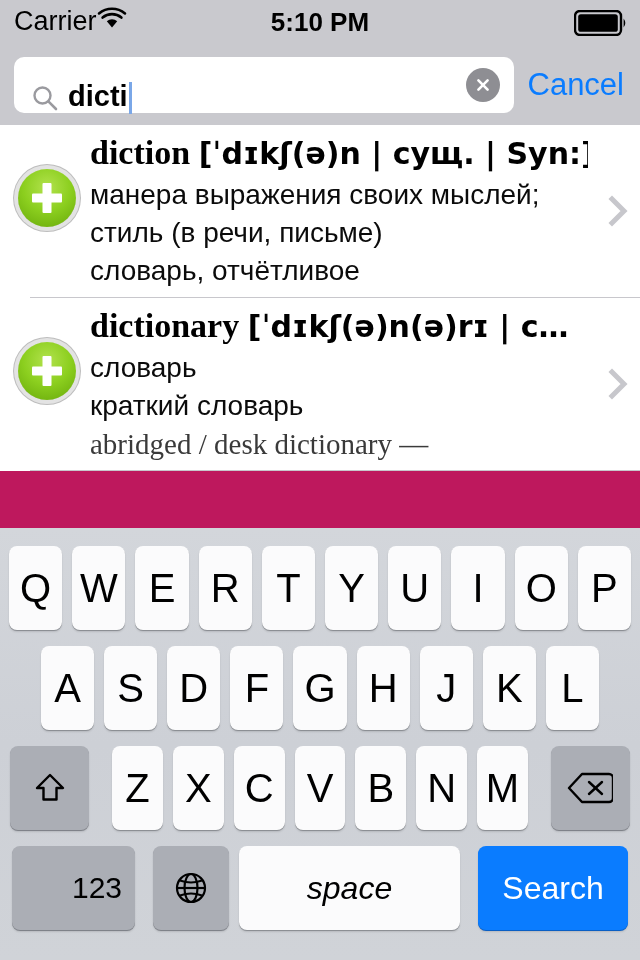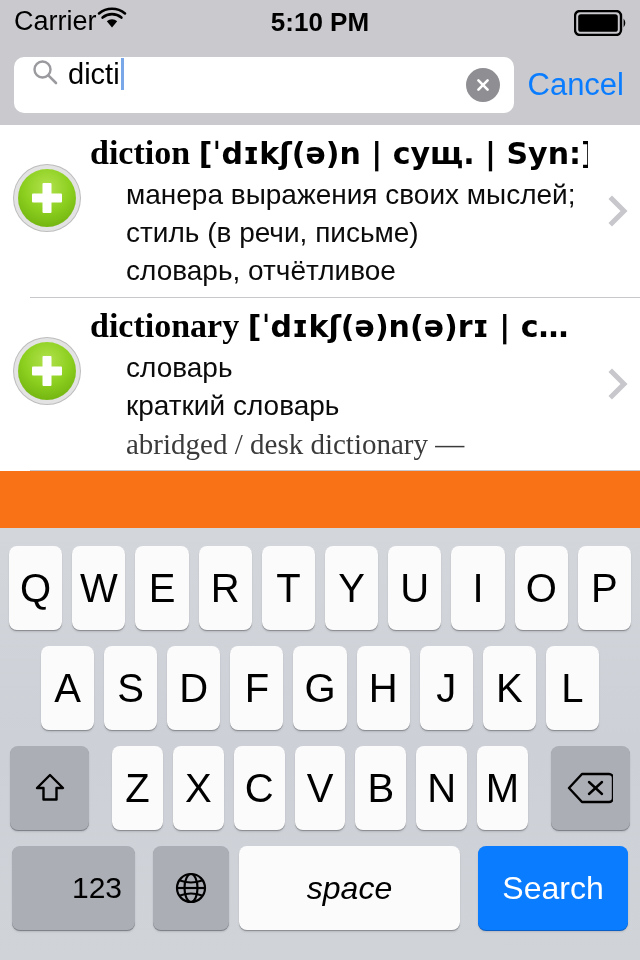--- a/index.html
+++ b/index.html
@@ -74,23 +74,24 @@
     padding: 0 14px;
     box-sizing: border-box;
   }
   .search-field {
     position: relative;
     flex: 1;
     height: 56px;
     background: #ffffff;
     border-radius: 10px;
     display: flex;
-    align-items: flex-start;
+    align-items: flex-end;
     padding: 0 12px;
     box-sizing: border-box;
+    font-weight: bold;
   }
   .search-icon-wrap {
     width: 30px; height: 30px;
     margin-left: 4px; margin-right: 8px;
     flex: 0 0 auto;
     display: flex; align-items: center; justify-content: center;
   }
   .search-text {
     font-size: 29px;
     color: #000;
@@ -128,21 +129,21 @@
     line-height: 36px;
     padding-right: 2px;
   }
 
   
   .results {
     position: absolute;
     top: 125px; left: 0;
     width: 640px;
     height: 403px;
-    background: #f97316;
+    background: #be185d;
     overflow: hidden;
   }
   .result-row {
     position: relative;
     width: 640px;
     box-sizing: border-box;
     padding: 6px 0 8px 0;
     display: flex;
     align-items: flex-start;
     background: #ffffff;
@@ -206,21 +207,20 @@
     font-weight: bold;
     font-size: 30px;
   }
   .entry-line {
     font-family: "Liberation Sans", sans-serif;
     font-size: 28px;
     line-height: 38px;
     color: #0b0b0b;
     white-space: nowrap;
     overflow: hidden;
-    margin-left: 36px;
   }
   .entry-line.example {
     font-family: "Liberation Serif", serif;
     color: #3a3a3a;
     font-size: 29px;
   }
   .chevron-wrap {
     flex: 0 0 auto;
     width: 44px;
     align-self: center;

